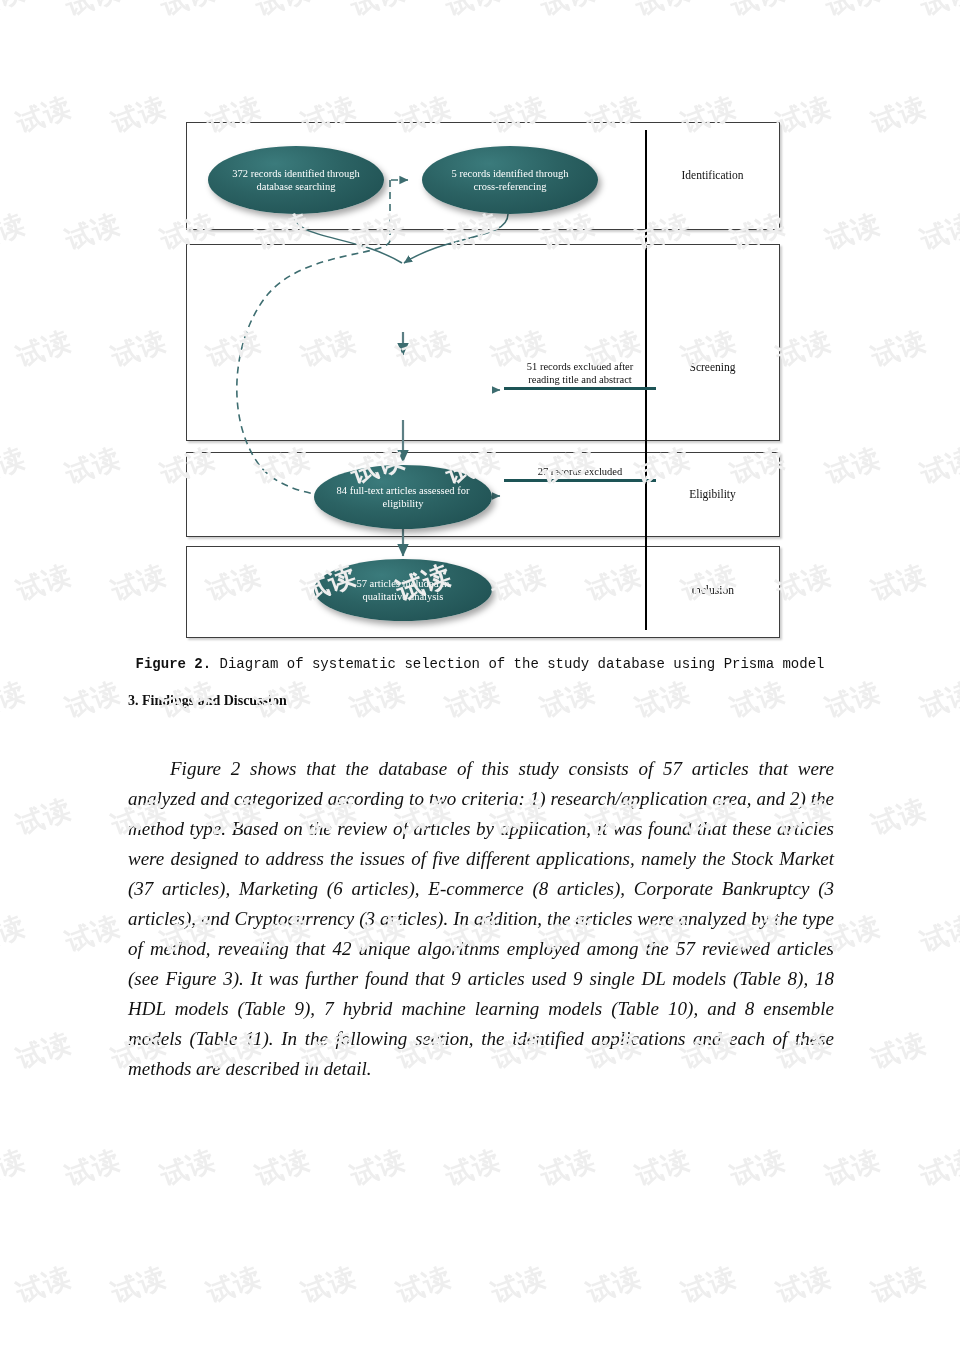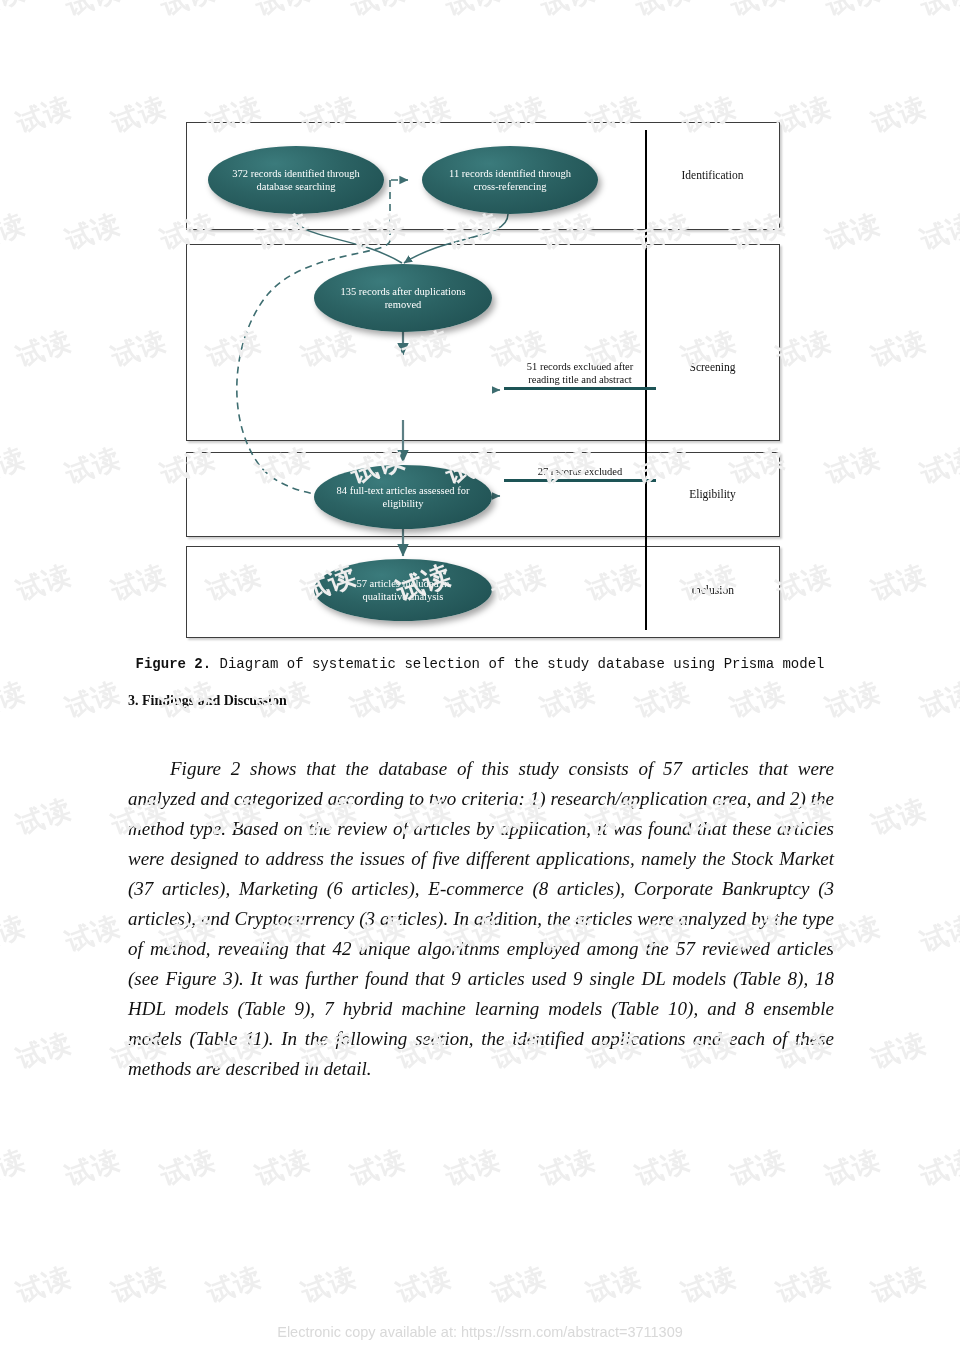--- a/index.html
+++ b/index.html
@@ -243,31 +243,25 @@
 
     <div class="node" id="node-db-search">
       <div>
         <span>372 records identified through</span>
         <span>database searching</span>
       </div>
     </div>
 
     <div class="node" id="node-cross-ref">
       <div>
-        <span>11 records identified through</span>
+        <span>5 records identified through</span>
         <span>cross-referencing</span>
       </div>
     </div>
 
-    <div class="node" id="node-dedup">
-      <div>
-        <span>135 records after duplications</span>
-        <span>removed</span>
-      </div>
-    </div>
 
 
     <div class="node" id="node-fulltext">
       <div>
         <span>84 full-text articles assessed for</span>
         <span>eligibility</span>
       </div>
     </div>
 
     <div class="node" id="node-included">
@@ -289,21 +283,20 @@
     </div>
   </div>
 
   <div id="figure-caption">
     <b>Figure 2.</b><span> Diagram of systematic selection of the study database using Prisma model</span>
   </div>
 
   <div id="section-heading">3. Findings and Discussion</div>
   <div id="body-paragraph">Figure 2 shows that the database of this study consists of 57 articles that were analyzed and categorized according to two criteria: 1) research/application area, and 2) the method type. Based on the review of articles by application, it was found that these articles were designed to address the issues of five different applications, namely the Stock Market (37 articles), Marketing (6 articles), E-commerce (8 articles), Corporate Bankruptcy (3 articles), and Cryptocurrency (3 articles). In addition, the articles were analyzed by the type of method, revealing that 42 unique algorithms employed among the 57 reviewed articles (see Figure 3). It was further found that 9 articles used 9 single DL models (Table 8), 18 HDL models (Table 9), 7 hybrid machine learning models (Table 10), and 8 ensemble models (Table 11). In the following section, the identified applications and each of these methods are described in detail.</div>
 
-  <div id="footer-note">Electronic copy available at: https://ssrn.com/abstract=3711309</div>
 
   <div id="watermark">
       <div class="wm" style="left: -30px; top: -20px;">试读</div>
       <div class="wm" style="left: 65px; top: -20px;">试读</div>
       <div class="wm" style="left: 160px; top: -20px;">试读</div>
       <div class="wm" style="left: 255px; top: -20px;">试读</div>
       <div class="wm" style="left: 350px; top: -20px;">试读</div>
       <div class="wm" style="left: 445px; top: -20px;">试读</div>
       <div class="wm" style="left: 540px; top: -20px;">试读</div>
       <div class="wm" style="left: 635px; top: -20px;">试读</div>

